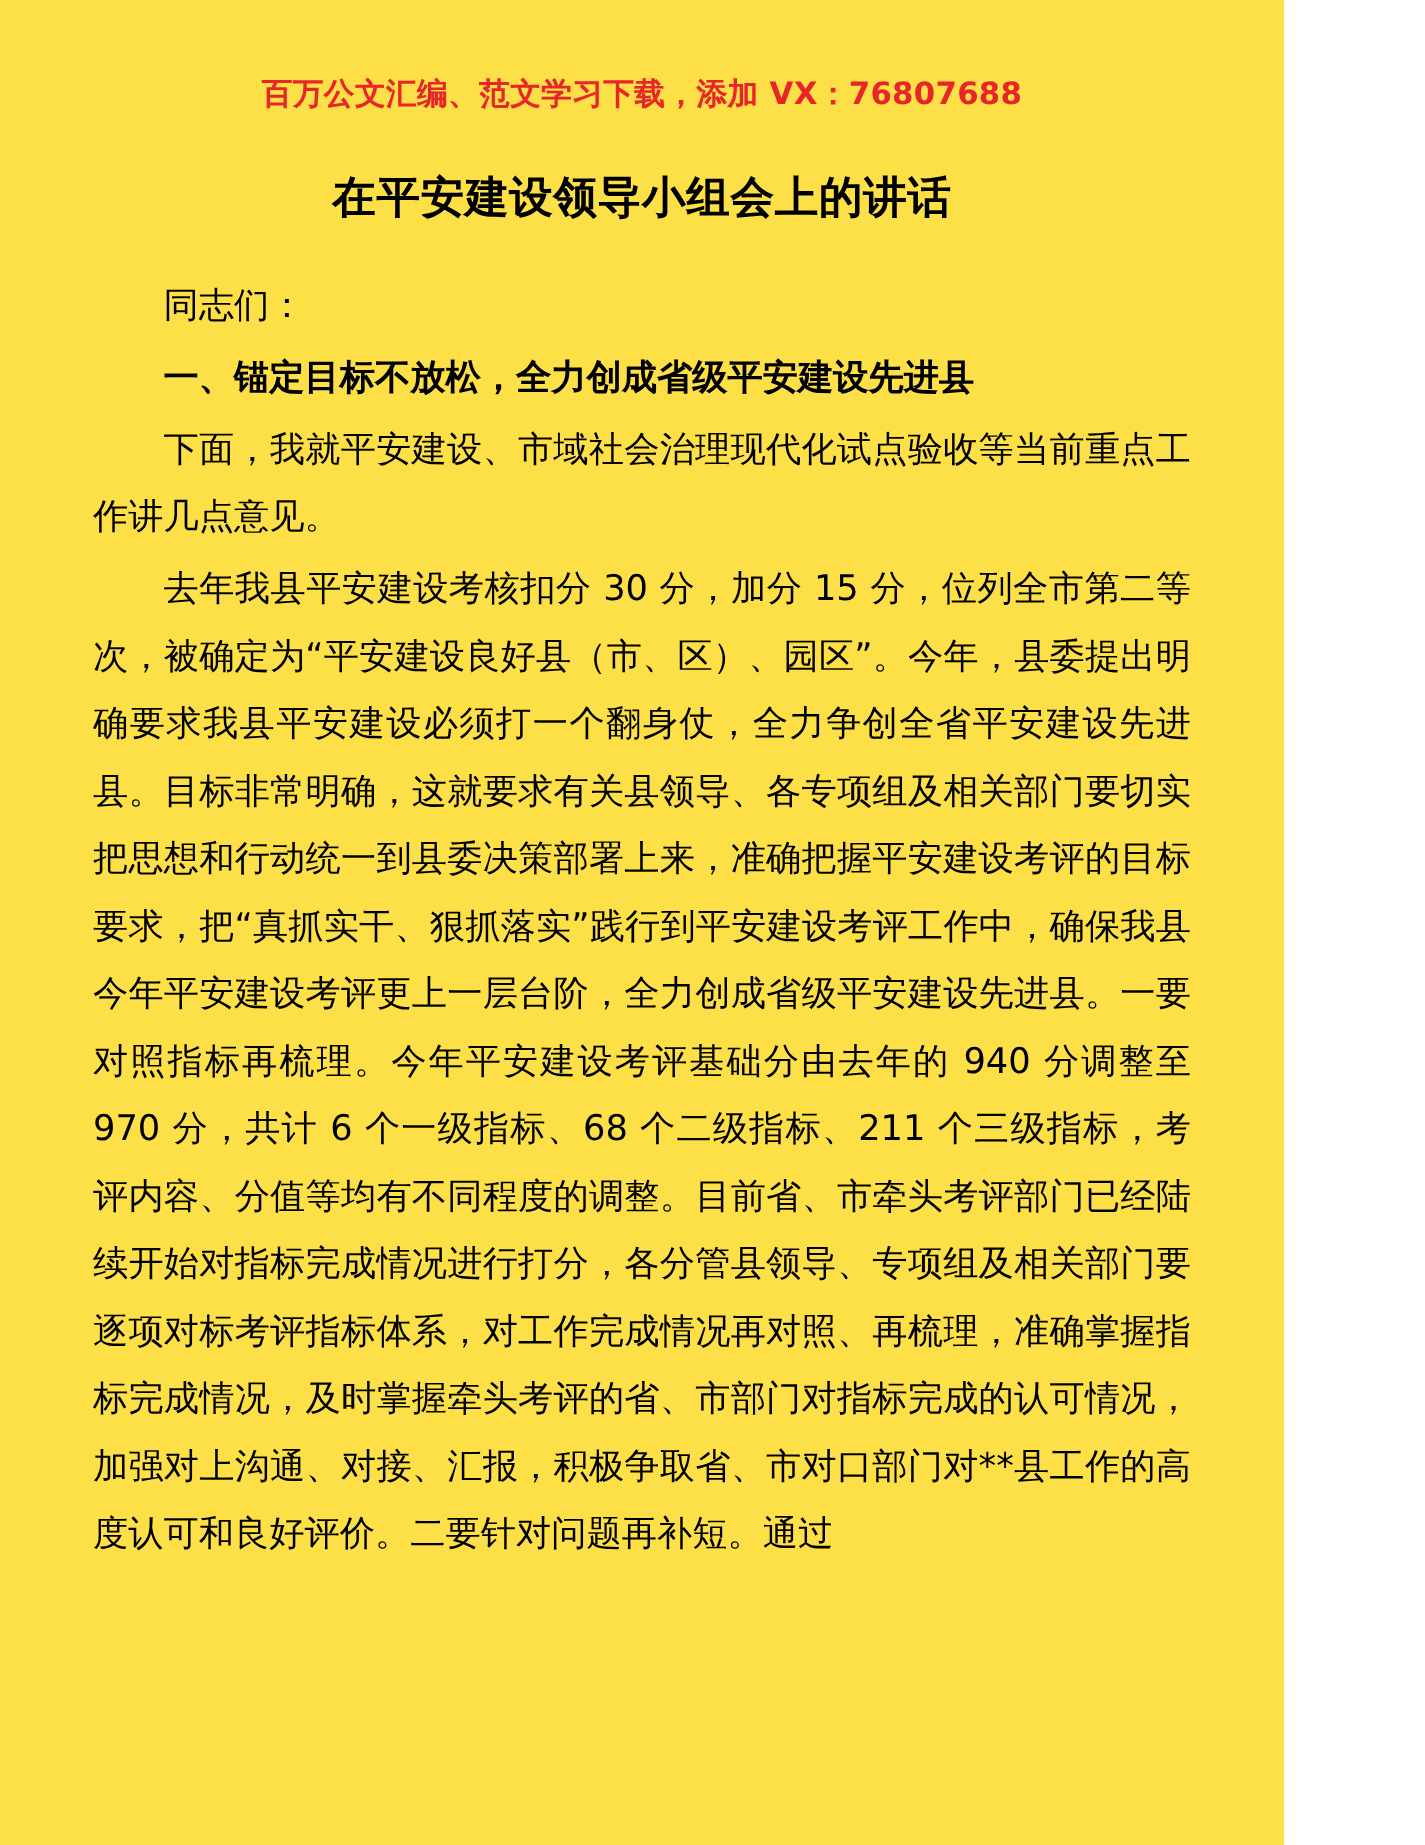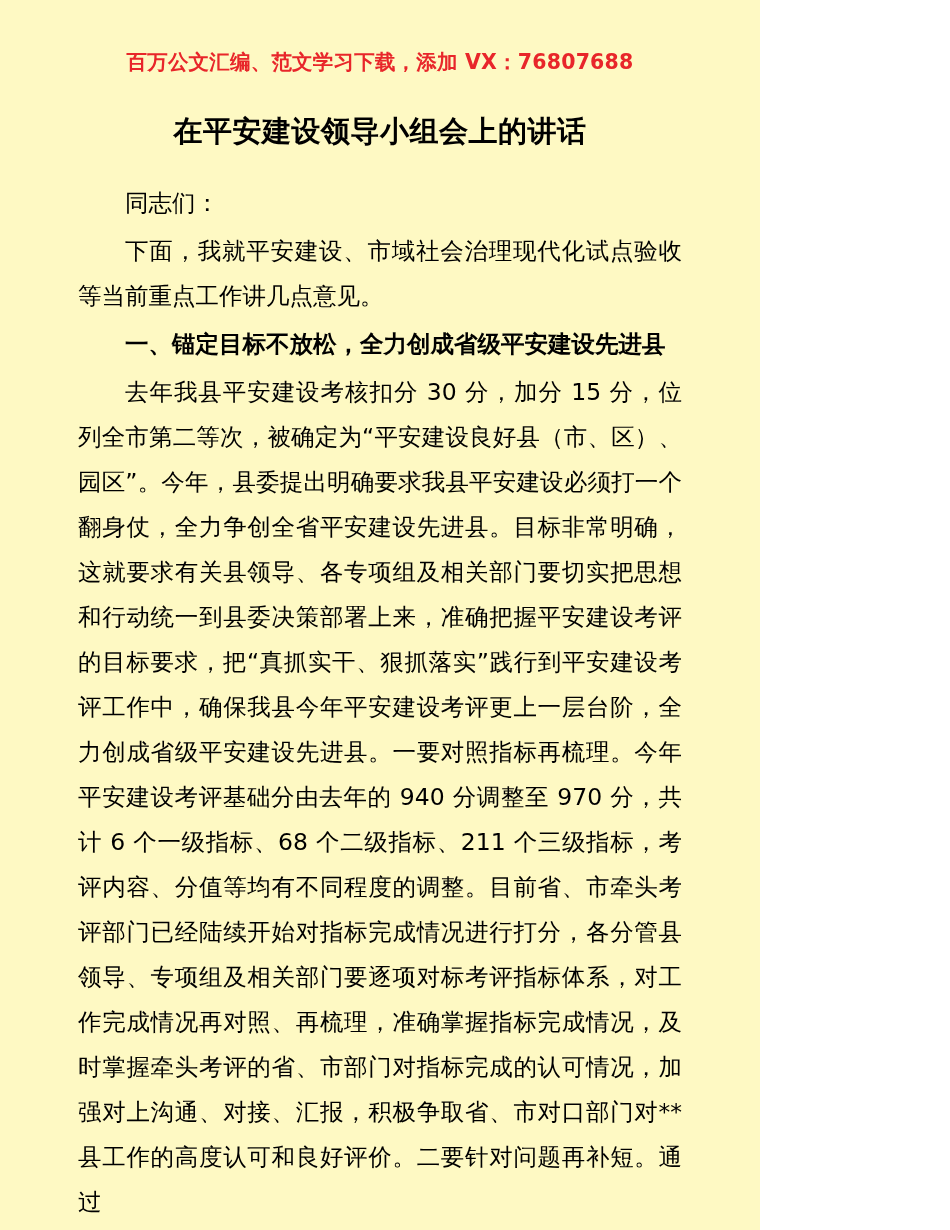--- a/index.html
+++ b/index.html
@@ -9,25 +9,25 @@
   }
   body {
     width: 950px;
     height: 1230px;
     font-family: "Liberation Serif", "DejaVu Serif", serif;
     color: #000000;
     overflow: hidden;
   }
   .page {
     position: relative;
-    width: 760px;
+    width: 856px;
     height: 1230px;
     box-sizing: border-box;
-    padding: 0 78px;
-    background: #fef9c3;
+    padding: 0 62px;
+    background: #fde047;
   }
   .watermark {
     text-align: center;
     color: #e8262a;
     font-family: "DejaVu Sans", "Liberation Sans", sans-serif;
     font-size: 20.5px;
     font-weight: 700;
     letter-spacing: 0.2px;
     padding-top: 48px;
     padding-bottom: 6px;
@@ -67,18 +67,18 @@
 <body>
 
 <div class="page">
 
   <div class="watermark">百万公文汇编、范文学习下载，添加 VX：76807688</div>
 
   <h1 class="doc-title">在平安建设领导小组会上的讲话</h1>
 
   <div class="body-text">
     <p class="para salutation">同志们：</p>
+    <p class="para heading">一、锚定目标不放松，全力创成省级平安建设先进县</p>
     <p class="para">下面，我就平安建设、市域社会治理现代化试点验收等当前重点工作讲几点意见。</p>
-    <p class="para heading">一、锚定目标不放松，全力创成省级平安建设先进县</p>
     <p class="para">去年我县平安建设考核扣分 30 分，加分 15 分，位列全市第二等次，被确定为“平安建设良好县（市、区）、园区”。今年，县委提出明确要求我县平安建设必须打一个翻身仗，全力争创全省平安建设先进县。目标非常明确，这就要求有关县领导、各专项组及相关部门要切实把思想和行动统一到县委决策部署上来，准确把握平安建设考评的目标要求，把“真抓实干、狠抓落实”践行到平安建设考评工作中，确保我县今年平安建设考评更上一层台阶，全力创成省级平安建设先进县。一要对照指标再梳理。今年平安建设考评基础分由去年的 940 分调整至 970 分，共计 6 个一级指标、68 个二级指标、211 个三级指标，考评内容、分值等均有不同程度的调整。目前省、市牵头考评部门已经陆续开始对指标完成情况进行打分，各分管县领导、专项组及相关部门要逐项对标考评指标体系，对工作完成情况再对照、再梳理，准确掌握指标完成情况，及时掌握牵头考评的省、市部门对指标完成的认可情况，加强对上沟通、对接、汇报，积极争取省、市对口部门对**县工作的高度认可和良好评价。二要针对问题再补短。通过</p>
   </div>
 
 </div>
 
 </body></html>

